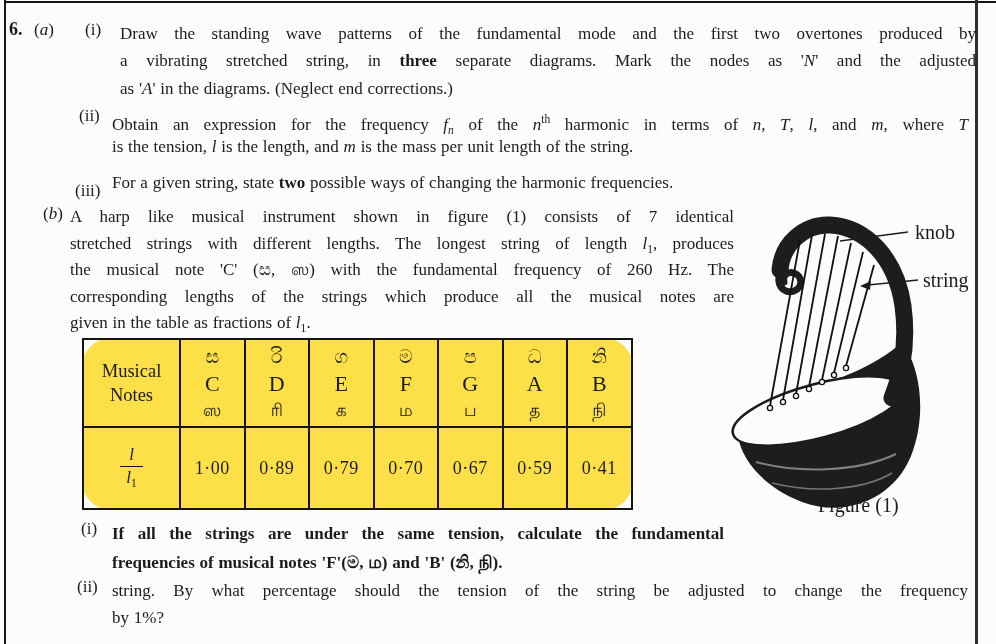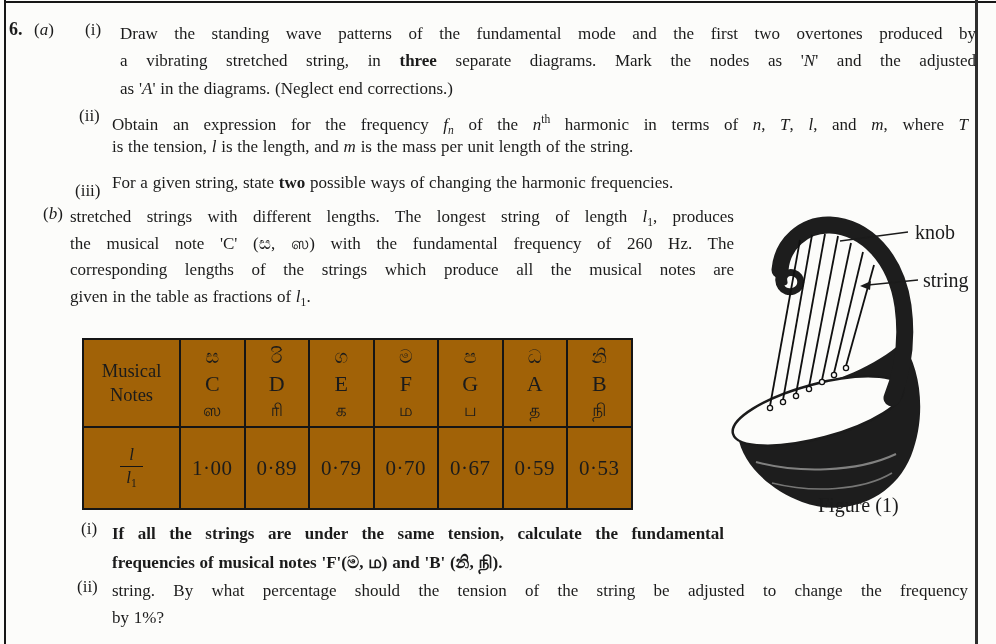--- a/index.html
+++ b/index.html
@@ -13,27 +13,27 @@
   .tight .tline{line-height:26.5px;height:26.5px;}
   .wide .tline{line-height:29px;height:29px;font-weight:bold;}
   .b{font-weight:bold;}
   .i{font-style:italic;}
   .sub{vertical-align:sub;font-size:0.68em;}
   .sup{vertical-align:super;font-size:0.68em;}
   .fs17{font-size:17px;}
   .label{font-size:17px;}
   .qnum{font-size:18px;font-weight:bold;}
   
-  table.notes{border-collapse:collapse;table-layout:fixed;background:#a16207;}
+  table.notes{border-collapse:collapse;table-layout:fixed;background:#fde047;border-radius:29px;}
   table.notes td{border:2px solid #151515;text-align:center;vertical-align:middle;padding:0;}
   td.headcell{font-size:18.5px;line-height:24px;padding:0 10px;}
   .sin{font-size:19px;height:27px;line-height:27px;}
   .lat{font-size:22px;height:28px;line-height:28px;}
   .tam{font-size:17px;height:25px;line-height:25px;}
-  td.ratio{font-size:21px;letter-spacing:0.5px;}
+  td.ratio{font-size:18px;letter-spacing:0.5px;}
   .frac{display:inline-block;text-align:center;font-size:17px;vertical-align:middle;}
   .frac .num{display:block;padding:0 6px 1px;}
   .frac .den{display:block;border-top:1.6px solid #151515;padding:1px 6px 0;}
   
   .watermark{font-family:"Liberation Sans",sans-serif;font-weight:bold;font-size:56px;
              letter-spacing:4px;color:rgba(242,108,120,0.5);pointer-events:none;z-index:30;}
   
   .figtext{font-family:"Liberation Serif",serif;font-size:20px;fill:#1b1b1b;}
   .figcaption{font-family:"Liberation Serif",serif;font-size:20px;fill:#1b1b1b;}
 </style>
@@ -62,20 +62,21 @@
       <div class="tline last"><span>is the tension, </span><span class="i">l</span><span> is the length, and </span><span class="i">m</span><span> is the mass per unit length of the string.</span></div>
     </div>
 
   <div class="abs label" style="left:75px;top:169px;margin-top:12px;">(iii)</div>
   <div class="abs para fs17" style="left:112px;top:169px;width:856px;">
       <div class="tline last"><span>For a given string, state </span><span class="b">two</span><span> possible ways of changing the harmonic frequencies.</span></div>
     </div>
 
   <div class="abs label" style="left:43px;top:204px;"><span>(</span><span class="i">b</span><span>)</span></div>
   <div class="abs para fs17 tight" style="left:70px;top:204px;width:664px;">
+      <div class="tline"><span>A harp like musical instrument shown in figure (1) consists of 7 identical</span></div>
       <div class="tline"><span>stretched strings with different lengths. The longest string of length </span><span class="i">l</span><span class="sub">1</span><span>, produces</span></div>
       <div class="tline"><span>the musical note 'C' (ස, ஸ) with the fundamental frequency of 260 Hz. The</span></div>
       <div class="tline"><span>corresponding lengths of the strings which produce all the musical notes are</span></div>
       <div class="tline last"><span>given in the table as fractions of </span><span class="i">l</span><span class="sub">1</span><span>.</span></div>
     </div>
 
   <table class="notes abs" style="left:82px;top:338px;width:549px;">
     <colgroup>
       <col style="width:97px;">
       <col style="width:64.5px;">
@@ -131,21 +132,21 @@
             <span class="num"><span class="i">l</span></span>
             <span class="den"><span class="i">l</span><span class="sub">1</span></span>
           </span>
         </td>
       <td class="ratio">1·00</td>
           <td class="ratio">0·89</td>
           <td class="ratio">0·79</td>
           <td class="ratio">0·70</td>
           <td class="ratio">0·67</td>
           <td class="ratio">0·59</td>
-          <td class="ratio">0·53</td>
+          <td class="ratio">0·41</td>
         </tr>
     </tbody>
   </table>
 
   <div class="abs label" style="left:81px;top:519px;">(i)</div>
   <div class="abs para fs17 wide" style="left:112px;top:519px;width:612px;">
       <div class="tline"><span>If all the strings are under the same tension, calculate the fundamental</span></div>
       <div class="tline last"><span>frequencies of musical notes 'F'(ම, ம) and 'B' (නි, நி).</span></div>
     </div>
 

